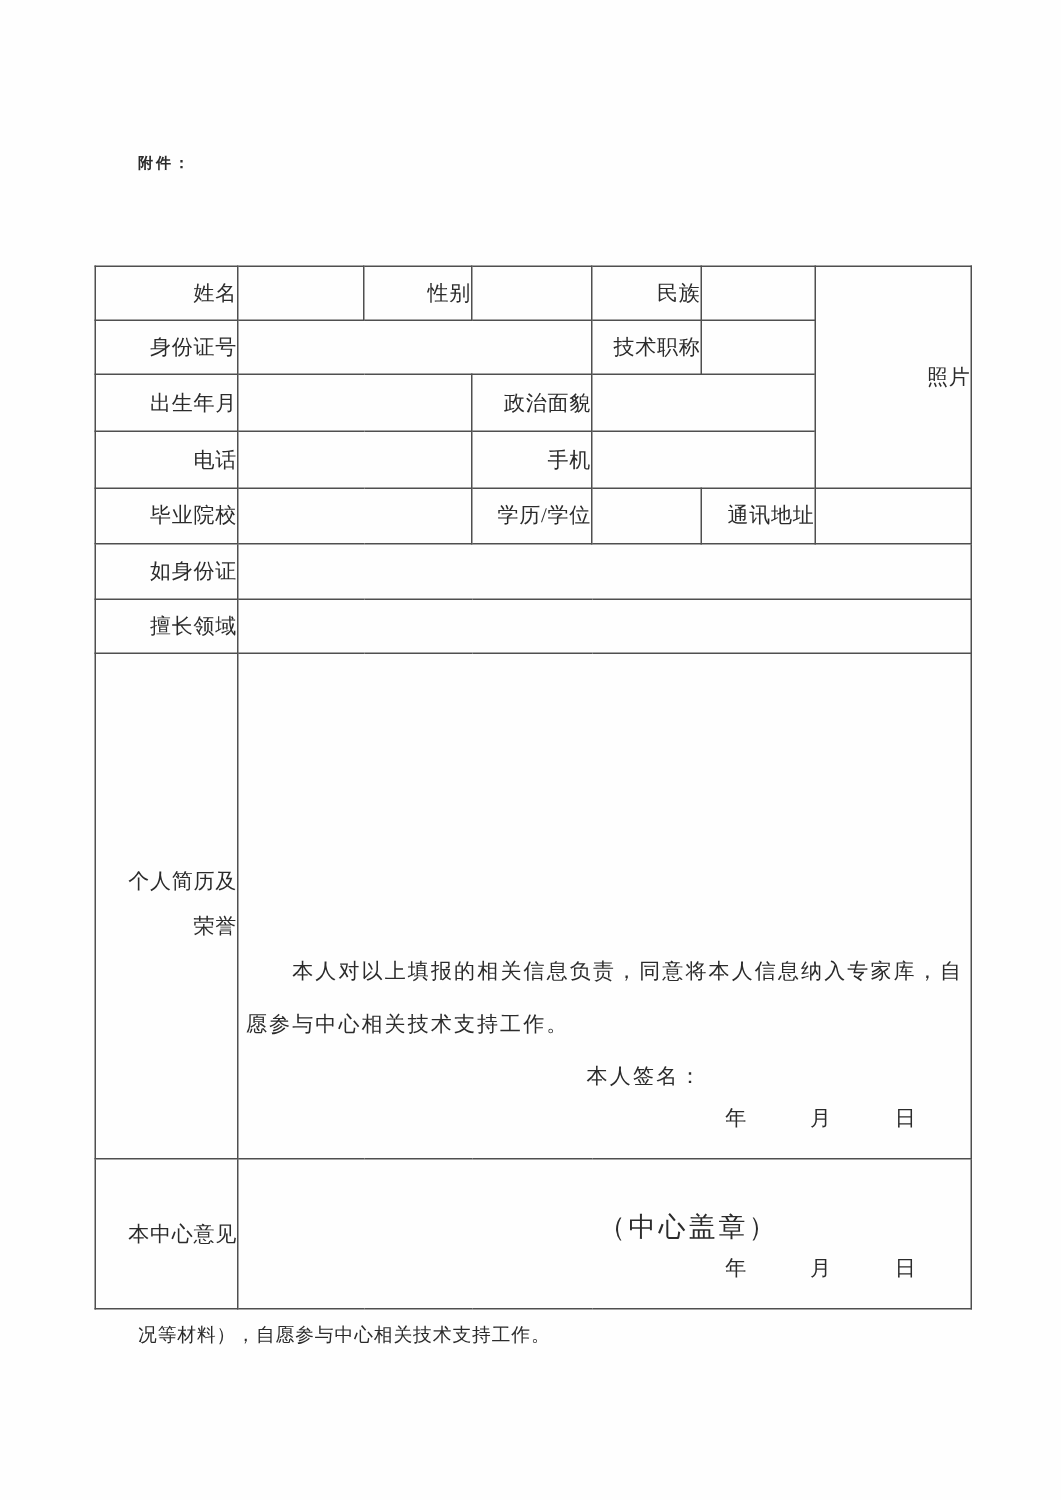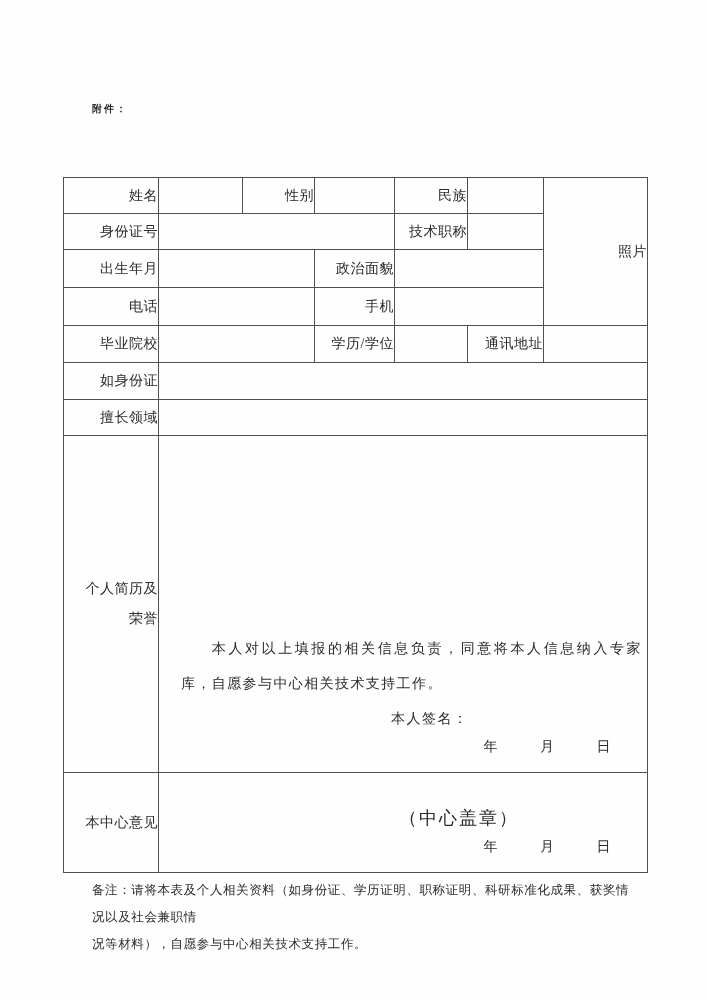--- a/index.html
+++ b/index.html
@@ -58,21 +58,21 @@
   tr.r7 { height: 36px; }
   tr.r8 { height: 337px; font-family: Liberation Mono, monospace; }
   tr.r9 { height: 100px; }
   td.label-cell { font-size: 14px; }
   td.resume-label div { line-height: 30px; }
   td.big-cell {
     vertical-align: bottom;
     text-align: left;
   }
   .statement {
-    margin: 0 5px 4px 22px;
+    margin: 0 5px 4px 5px;
     font-size: 14px;
     line-height: 35px;
     text-indent: 2.2em;
     text-align: justify;
     letter-spacing: 1.4px;
   }
   .sign-line {
     margin-left: 232px;
     font-size: 14px;
     line-height: 26px;
@@ -190,17 +190,16 @@
             <span>年</span>
             <span>月</span>
             <span>日</span>
           </div>
         </td>
       </tr>
     </tbody>
   </table>
 
   <div class="note">
-    <div>备注：请将本表及个人相关资料（如身份证、学历证明、职称证明、科研标准化成果、获奖情况以及社会兼职情</div>
     <div>况等材料），自愿参与中心相关技术支持工作。</div>
   </div>
 
 </div>
 
 </body></html>

